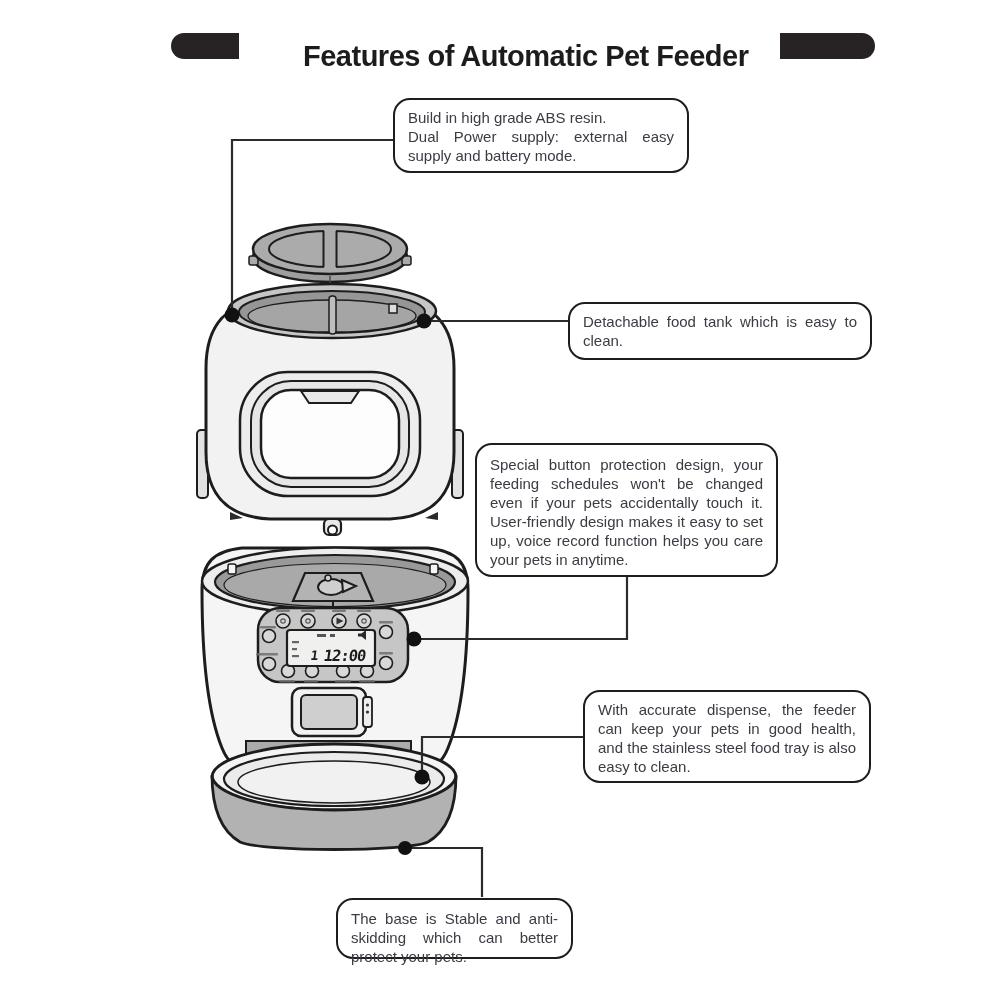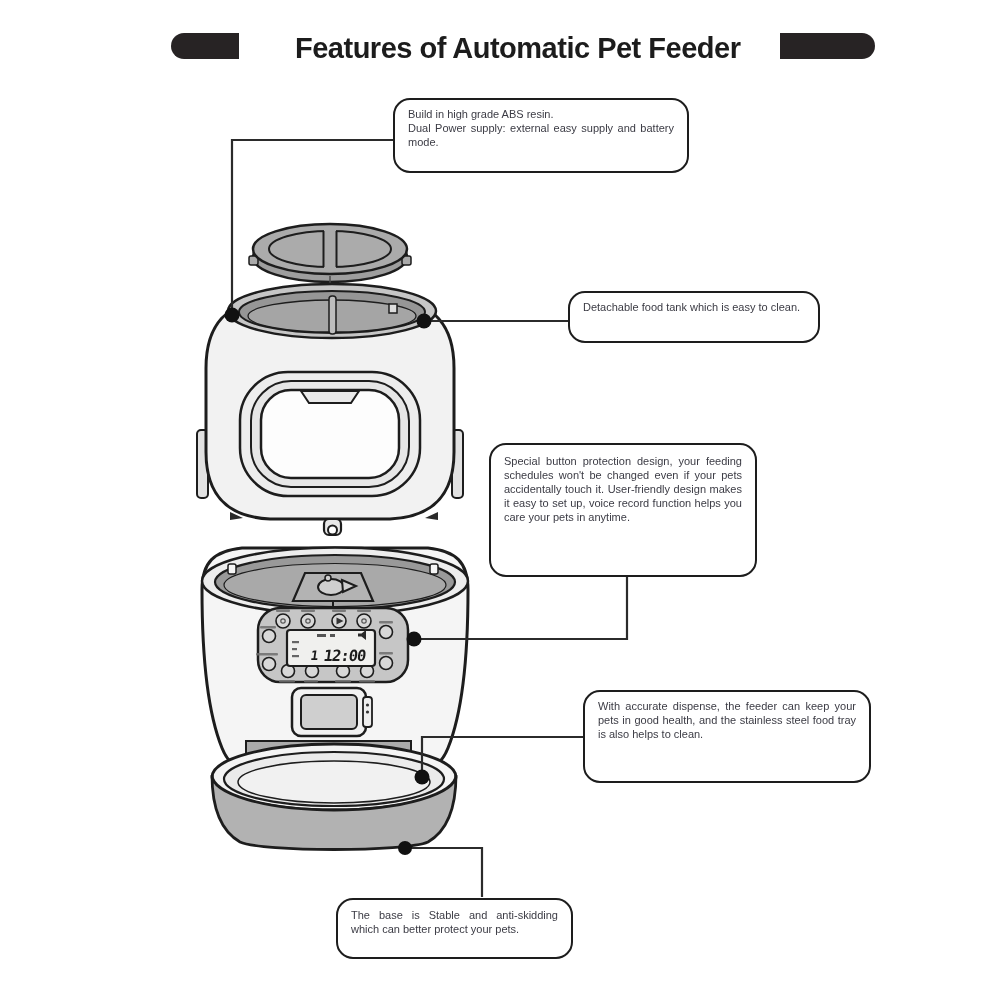--- a/index.html
+++ b/index.html
@@ -8,36 +8,36 @@
     font-family:"Liberation Sans", sans-serif;overflow:hidden;
   }
   .canvas{position:absolute;inset:0;width:1000px;height:1000px;}
   svg.art{position:absolute;left:0;top:0;width:1000px;height:1000px;}
 
   
   .bar{position:absolute;background:#272324;height:26px;top:33px;}
   .bar-left{left:171px;width:68px;border-radius:13px 0 0 13px;}
   .bar-right{left:780px;width:95px;border-radius:0 13px 13px 0;}
   h1.title{
-    position:absolute;left:287px;top:24px;margin:8px;
+    position:absolute;left:287px;top:24px;margin:16px;
     font-size:29px;font-weight:bold;letter-spacing:-0.5px;color:#1c1c1c;
     white-space:nowrap;
   }
 
   
   .callout{
     position:absolute;box-sizing:border-box;background:#ffffff;
     border:2.2px solid #1d1d1d;border-radius:17px;
-    padding:8px 13px;font-size:11px;line-height:1.27;color:#3b3b44;
+    padding:8px 13px;font-size:15px;line-height:1.27;color:#3b3b44;
     z-index:3;
   }
   .callout p{margin:0;text-align:justify;text-align-last:left;}
   #callout-material{left:393px;top:98px;width:296px;height:75px;}
-  #callout-food-tank{left:568px;top:291px;width:252px;min-height:52px;}
-  #callout-buttons{left:489px;top:443px;width:268px;height:134px;padding-top:10px;}
+  #callout-food-tank{left:568px;top:302px;width:304px;min-height:52px;}
+  #callout-buttons{left:475px;top:443px;width:303px;height:134px;padding-top:10px;}
   #callout-dispense{left:583px;top:690px;width:288px;height:93px;}
   #callout-base{left:336px;top:898px;width:237px;height:61px;padding-top:9px;}
 </style>
 </head>
 <body>
 
 <div class="canvas">
 
   <svg class="art" viewBox="0 0 1000 1000">
 
@@ -194,20 +194,20 @@
 
   <div class="callout" id="callout-food-tank">
     <p>Detachable food tank which is easy to clean.</p>
   </div>
 
   <div class="callout" id="callout-buttons">
     <p>Special button protection design, your feeding schedules won't be changed even if your pets accidentally touch it. User-friendly design makes it easy to set up, voice record function helps you care your pets in anytime.</p>
   </div>
 
   <div class="callout" id="callout-dispense">
-    <p>With accurate dispense, the feeder can keep your pets in good health, and the stainless steel food tray is also helps to clean.</p>
+    <p>With accurate dispense, the feeder can keep your pets in good health, and the stainless steel food tray is also easy to clean.</p>
   </div>
 
   <div class="callout" id="callout-base">
     <p>The base is Stable and anti-skidding which can better protect your pets.</p>
   </div>
 
 </div>
 
 </body></html>

